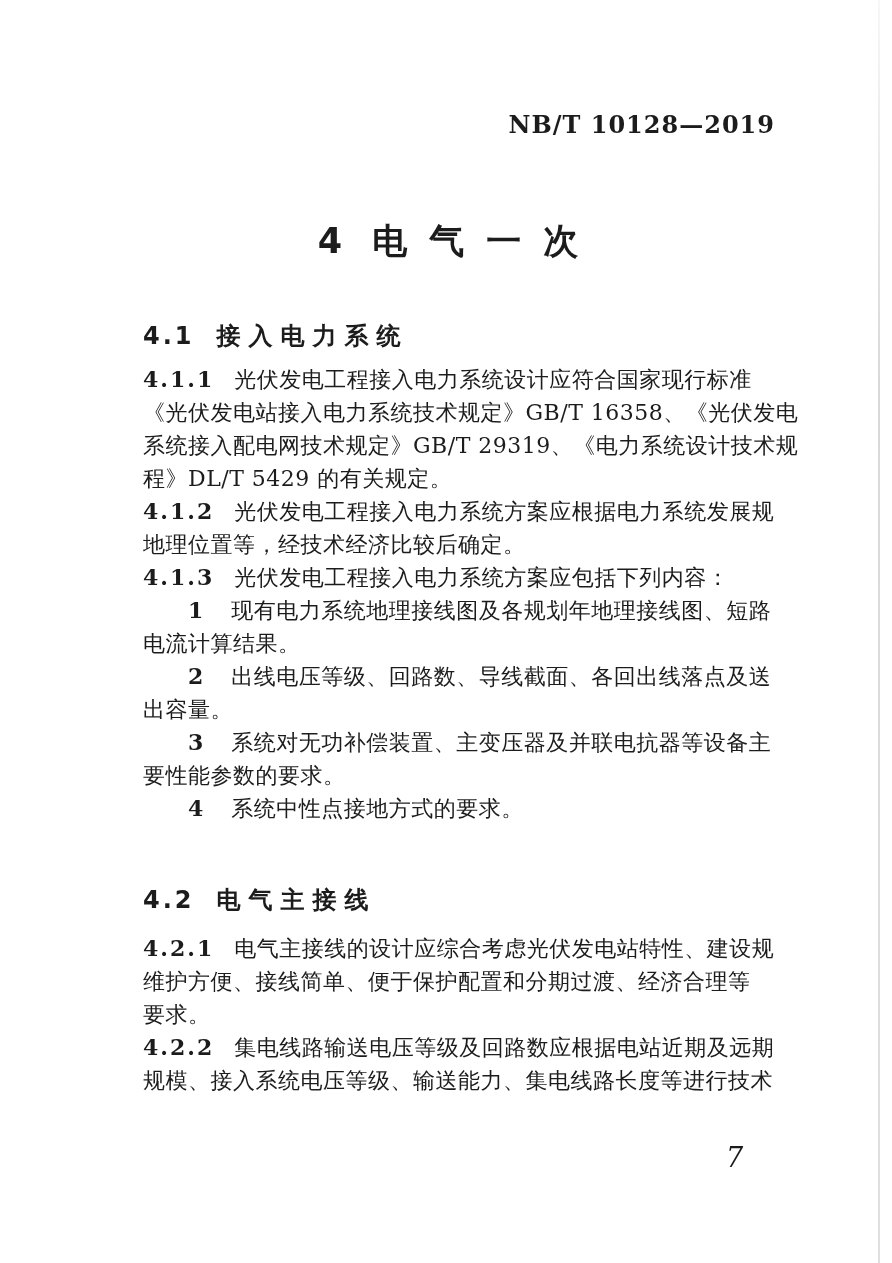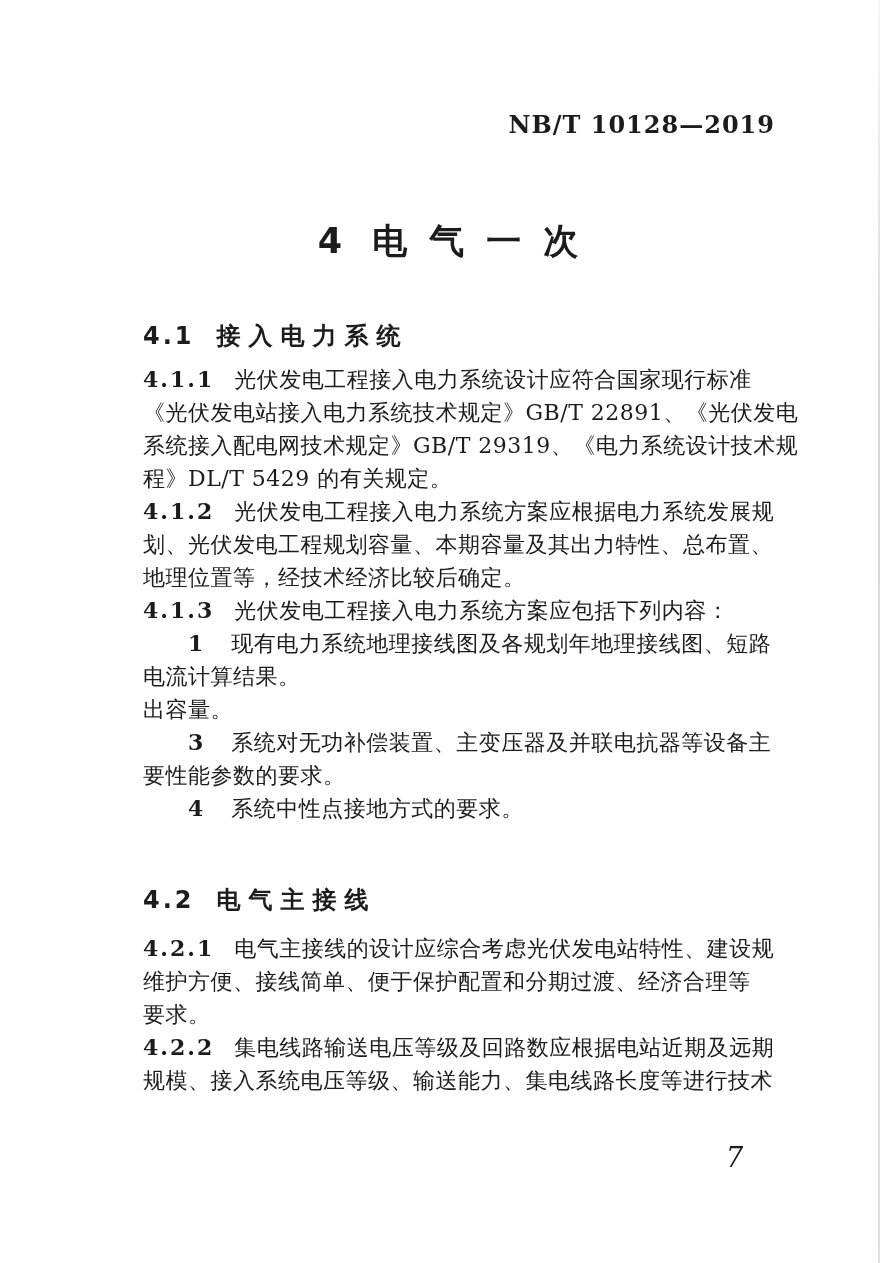--- a/index.html
+++ b/index.html
@@ -104,29 +104,29 @@
   <div class="chapter-title">
     <span class="num">4</span><span class="ttl">电气一次</span>
   </div>
 
   <div class="section-heading" id="heading-41">
     <span class="num">4.1</span><span class="ttl">接入电力系统</span>
   </div>
 
   <div class="body-block" id="body-41">
     <div class="line"><b class="lbl">4.1.1</b><span>光伏发电工程接入电力系统设计应符合国家现行标准</span></div>
-    <div class="line"><span>《光伏发电站接入电力系统技术规定》GB/T 22891、《光伏发电</span></div>
+    <div class="line"><span>《光伏发电站接入电力系统技术规定》GB/T 16358、《光伏发电</span></div>
     <div class="line"><span>系统接入配电网技术规定》GB/T 29319、《电力系统设计技术规</span></div>
     <div class="line"><span>程》DL/T 5429 的有关规定。</span></div>
     <div class="line"><b class="lbl">4.1.2</b><span>光伏发电工程接入电力系统方案应根据电力系统发展规</span></div>
-    <div class="line"><span>划、光伏发电工程规划容量、本期容量及其出力特性、总布置、</span></div>
     <div class="line"><span>地理位置等，经技术经济比较后确定。</span></div>
     <div class="line"><b class="lbl">4.1.3</b><span>光伏发电工程接入电力系统方案应包括下列内容：</span></div>
     <div class="line indent"><b class="lbl">1</b><span>现有电力系统地理接线图及各规划年地理接线图、短路</span></div>
     <div class="line"><span>电流计算结果。</span></div>
+    <div class="line indent"><b class="lbl">2</b><span>出线电压等级、回路数、导线截面、各回出线落点及送</span></div>
     <div class="line"><span>出容量。</span></div>
     <div class="line indent"><b class="lbl">3</b><span>系统对无功补偿装置、主变压器及并联电抗器等设备主</span></div>
     <div class="line"><span>要性能参数的要求。</span></div>
     <div class="line indent"><b class="lbl">4</b><span>系统中性点接地方式的要求。</span></div>
   </div>
 
   <div class="section-heading" id="heading-42">
     <span class="num">4.2</span><span class="ttl">电气主接线</span>
   </div>
 

